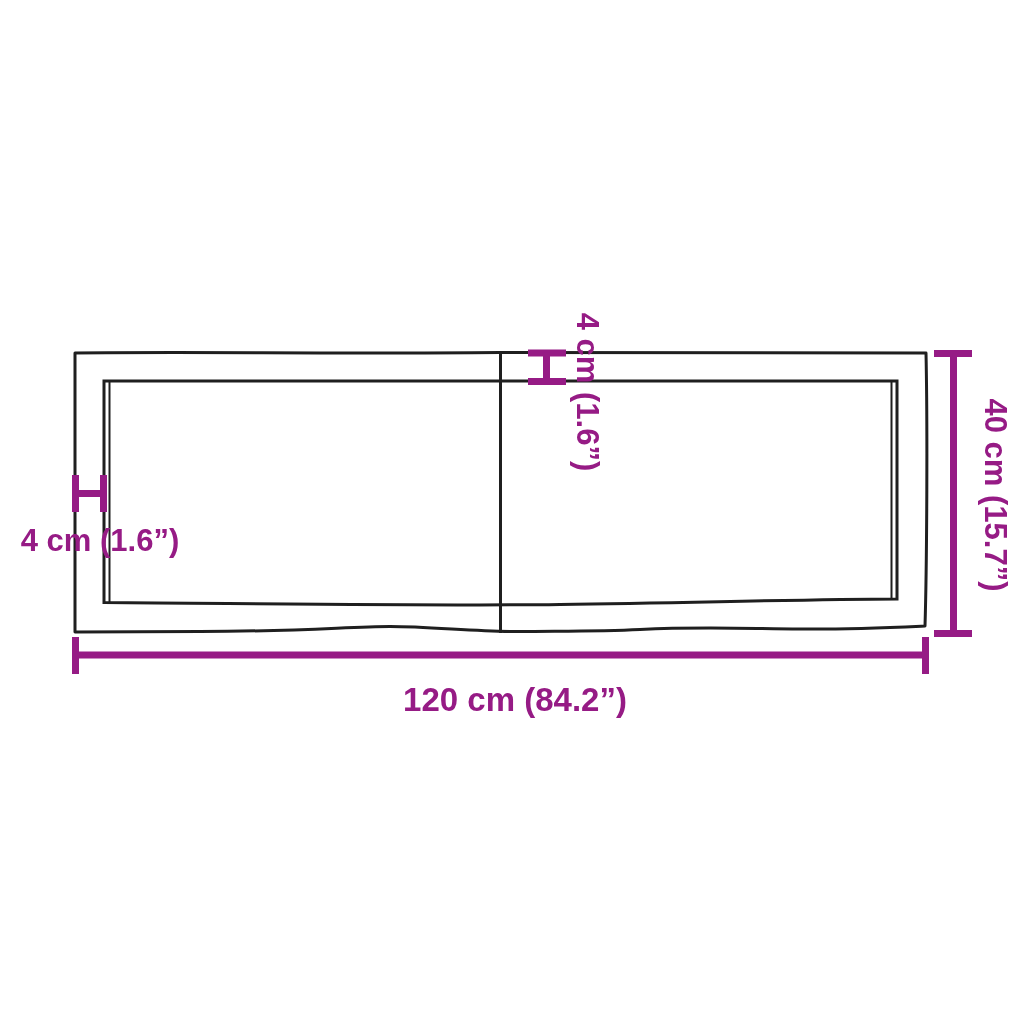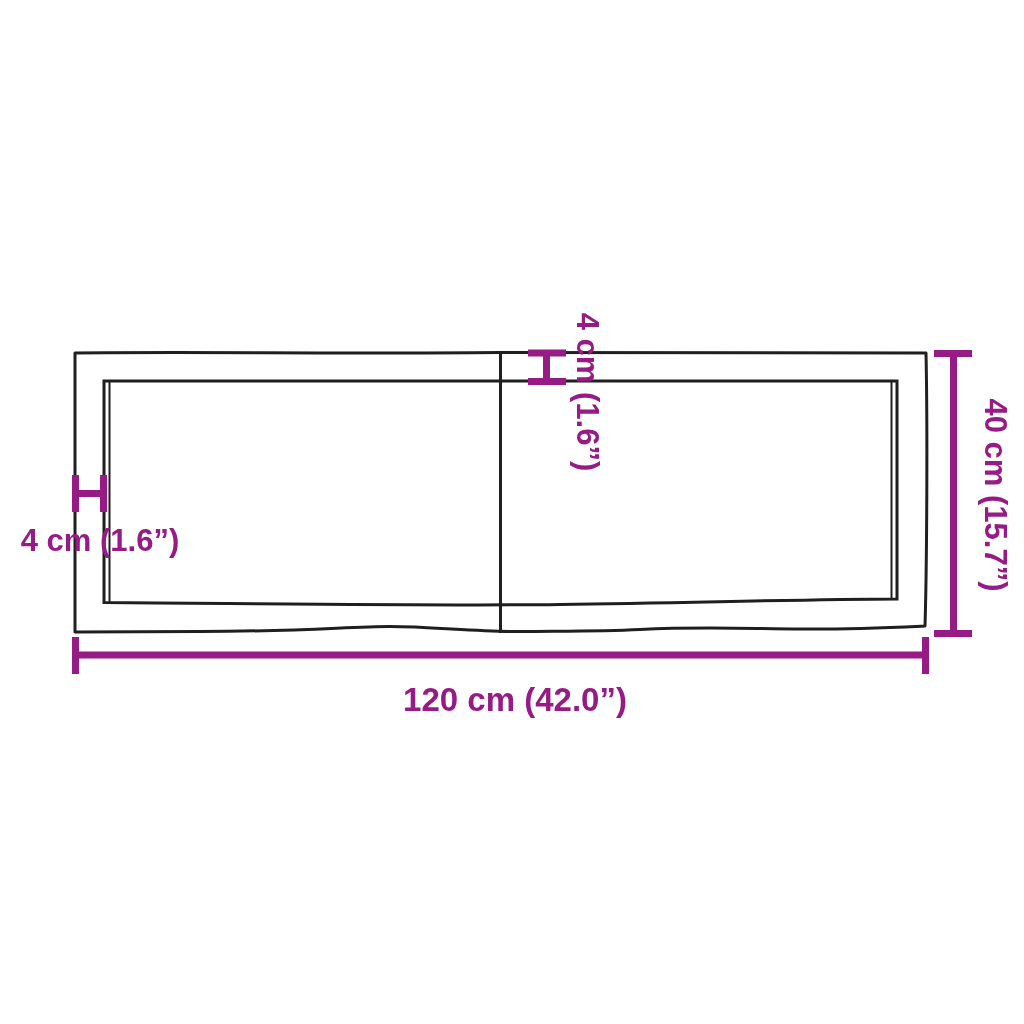--- a/index.html
+++ b/index.html
@@ -82,21 +82,21 @@
       <line class="dim-stroke" x1="75" y1="493.5" x2="104" y2="493.5"></line>
     </g>
 
     <g>
       <line class="dim-stroke" x1="528" y1="353" x2="566" y2="353"></line>
       <line class="dim-stroke" x1="528" y1="381.5" x2="566" y2="381.5"></line>
       <line class="dim-stroke" x1="546.5" y1="352.5" x2="546.5" y2="382"></line>
     </g>
   </svg>
 
-  <div class="dim-label big" style="left:515px; top:699px;">120 cm (42.0”)</div>
+  <div class="dim-label big" style="left:515px; top:699px;">120 cm (84.2”)</div>
 
   <div class="dim-label rot" style="left:995px; top:495px;">40 cm (15.7”)</div>
 
   <div class="dim-label" style="left:100px; top:540px;">4 cm (1.6”)</div>
 
   <div class="dim-label rot" style="left:587px; top:392px;">4 cm (1.6”)</div>
 
 </div>
 
 </body></html>

